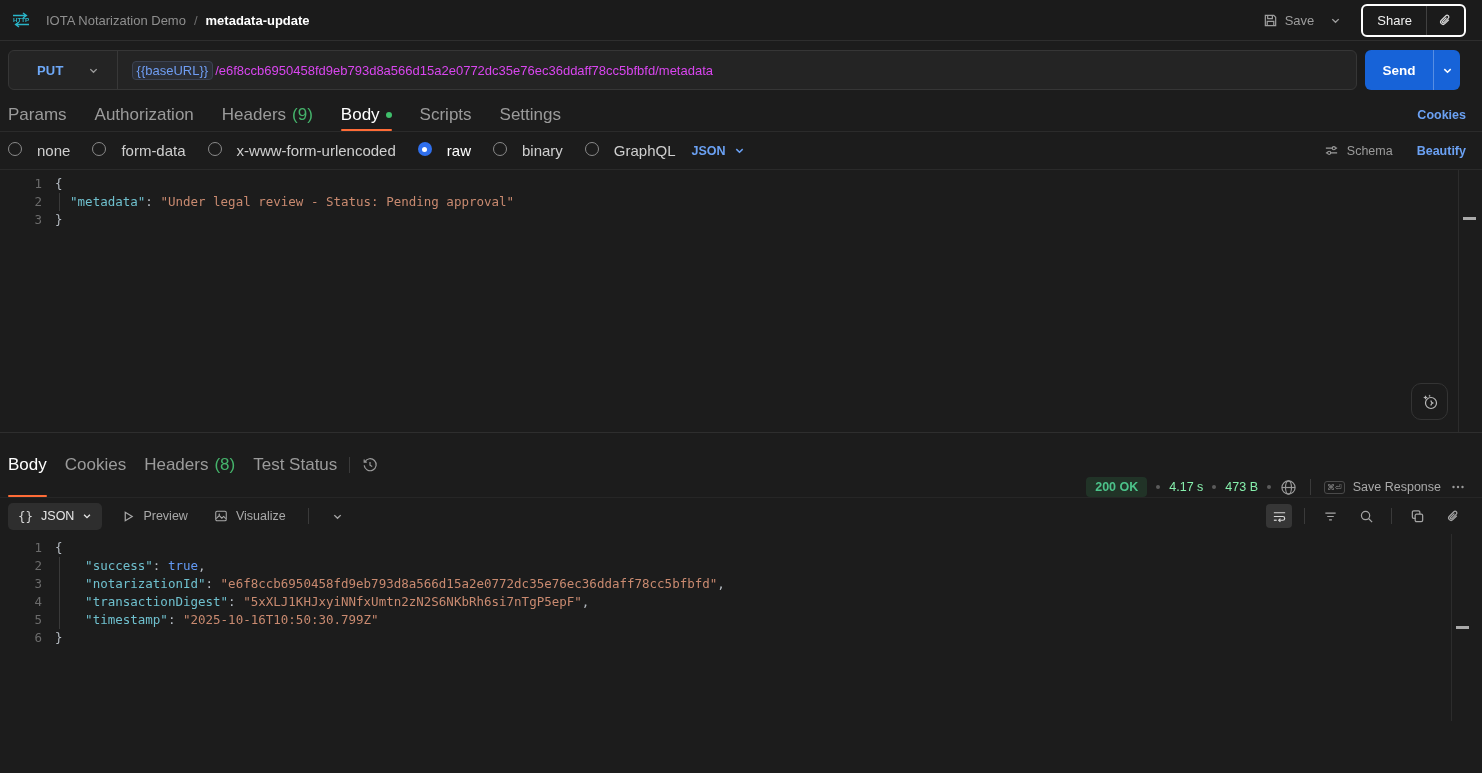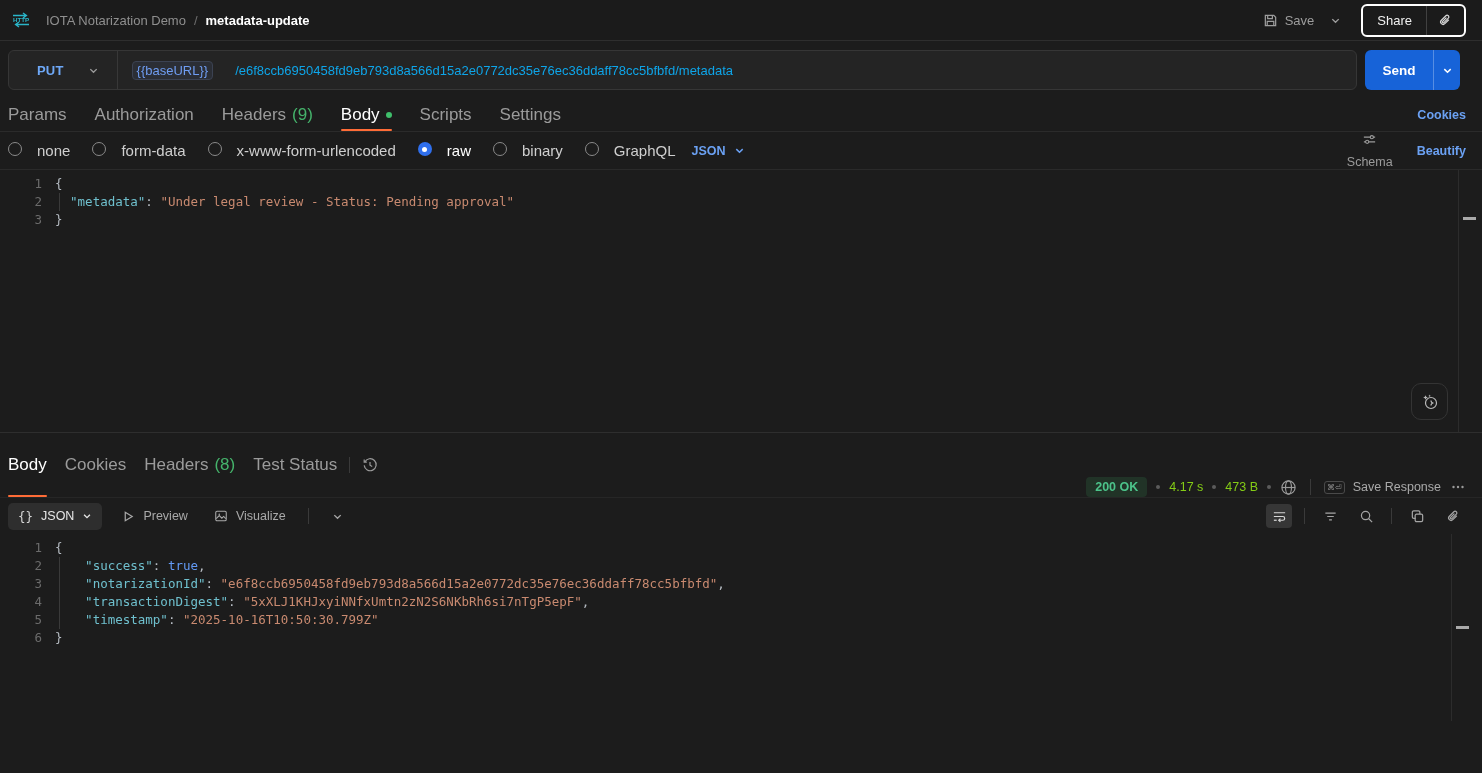--- a/index.html
+++ b/index.html
@@ -31,21 +31,21 @@
   .url-box { flex:1; height:40px; background:#242424; border:1px solid #363636; border-radius:6px;
     display:flex; align-items:center; overflow:hidden;justify-content:center; }
   .method { display:flex; align-items:center; gap:24px; padding:0 18px 0 28px; height:100%;
     cursor:pointer; border-right:1px solid #383838; }
   .method-label { color:#6ea8f7; font-weight:700; font-size:13px; letter-spacing:.2px; }
   .method .chev { color:#9a9a9a; }
   .url-field { display:flex; align-items:center; padding-left:14px; font-size:13px; gap:2px;
     white-space:nowrap; cursor:text; flex:1; }
   .url-var { color:#6f9df2; background:#2b2e35; border:1px solid #3b4252; border-radius:4px;
     padding:1px 4px; }
-  .url-path { color:#0ea5e9;margin-left:20px; }
+  .url-path { color:#d946ef; }
   .send-group { display:flex; height:40px; border-radius:6px; overflow:hidden; }
   .send-main { width:68px; background:#1763d8; color:#fff; font-size:13.5px; font-weight:700;
     border:none; cursor:pointer; }
   .send-caret { width:27px; background:#1763d8; color:#fff; border:none;
     border-left:1px solid rgba(255,255,255,.28); cursor:pointer; display:flex;
     align-items:center; justify-content:center; }
 
   
   .tabs-row { flex:0 0 33px; display:flex; align-items:center; padding:0 16px 0 8px;
     border-bottom:1px solid #2b2b2b; }
@@ -63,21 +63,21 @@
   .opts-row { flex:0 0 37px; display:flex; align-items:center; padding:0 16px 0 8px; }
   .radios { display:flex; align-items:center; gap:22px; }
   .radio-item { display:flex; gap:15px; font-size:15px; color:#cfcfcf; cursor:pointer; }
   .rb { width:14px; height:14px; border-radius:50%; border:1.5px solid #8a8a8a; flex:0 0 14px; }
   .rb.checked { border:none; background:#2f6fed; position:relative; }
   .rb.checked::after { content:""; position:absolute; left:4.5px; top:4.5px; width:5px; height:5px;
     border-radius:50%; background:#fff; }
   .lang-select { display:flex; align-items:center; gap:8px; margin-left:16px; color:#6ba1f3;
     font-size:12.5px; font-weight:700; cursor:pointer; }
   .opts-right { margin-left:auto; display:flex; align-items:center; gap:24px; }
-  .schema-btn { display:flex; align-items:center; gap:8px; color:#9b9b9b; font-size:12.5px; cursor:pointer;flex-direction:column; }
+  .schema-btn { display:flex; align-items:center; gap:8px; color:#9b9b9b; font-size:12.5px; cursor:pointer; }
   .beautify-link { color:#6ba1f3; font-size:12.5px; font-weight:700; cursor:pointer; }
 
   
   .editor { position:relative; background:#1c1c1c; font-family:"DejaVu Sans Mono", monospace;
     font-size:12.5px; line-height:18px; }
   .req-editor { flex:0 0 264px; border-top:1px solid #2a2a2a; border-bottom:1px solid #2e2e2e; padding-top:5px; }
   .resp-editor { flex:1 1 auto; padding-top:5px; }
   .line { display:flex; height:18px; white-space:pre; }
   .gutter { flex:0 0 42px; text-align:right; color:#6b6b6b; user-select:none; }
   .code { position:relative; padding-left:13px; color:#c9ccd1; }
@@ -97,21 +97,21 @@
   
   .resp-hdr { flex:0 0 31px; display:flex; align-items:center; padding:0 16px 0 8px;
     border-bottom:1px solid #262626; }
   .resp-tabs { display:flex; align-items:center; gap:18px; height:100%; }
   .vdiv { width:1px; height:16px; background:#3a3a3a; margin:0 12px; }
   .hist-btn { background:none; border:none; color:#9b9b9b; cursor:pointer; display:flex; align-items:center; }
   .resp-meta { margin-left:auto; display:flex; align-items:center; gap:9px; font-size:12.5px;margin-top:44px; }
   .status-badge { background:rgba(63,191,107,.14); color:#4cc38a; font-weight:700;
     padding:3px 9px; border-radius:4px; font-size:12.5px; cursor:pointer; }
   .meta-dot { width:4px; height:4px; border-radius:50%; background:#5b5b5b; }
-  .meta-val { color:#84cc16; cursor:default; }
+  .meta-val { color:#86efac; cursor:default; }
   .globe-btn, .more-btn { background:none; border:none; color:#9b9b9b; cursor:pointer;
     display:flex; align-items:center; }
   .save-resp { display:flex; align-items:center; gap:8px; color:#a9a9a9; background:none;
     border:none; font-size:12.5px; cursor:pointer; }
   .save-resp .kbd { border:1px solid #4a4a4a; border-radius:3px; font-size:8px; padding:1px 2px; color:#8d8d8d; }
 
   
   .resp-toolbar { flex:0 0 36px; display:flex; align-items:center; padding:0 16px 0 8px; }
   .fmt-chip { display:flex; align-items:center; gap:8px; background:#2e2e2e; border-radius:5px;
     padding:6px 10px; font-size:12.5px; color:#e6e6e6; cursor:pointer; }

